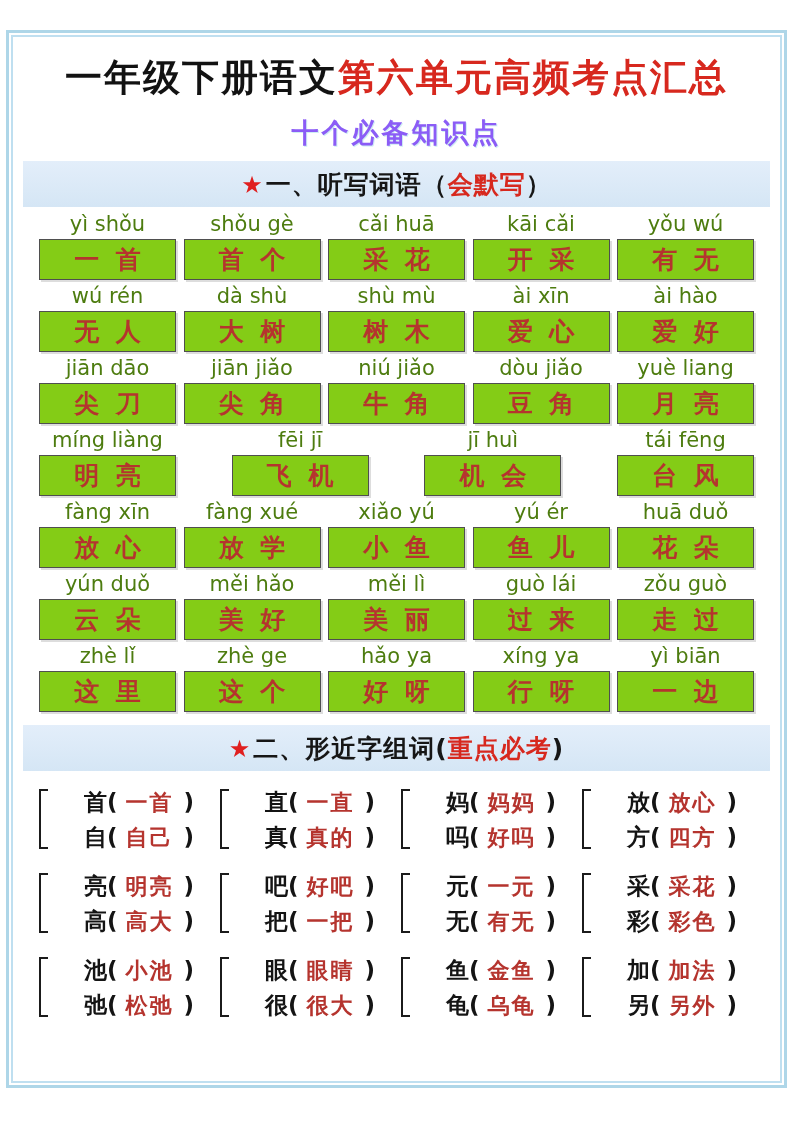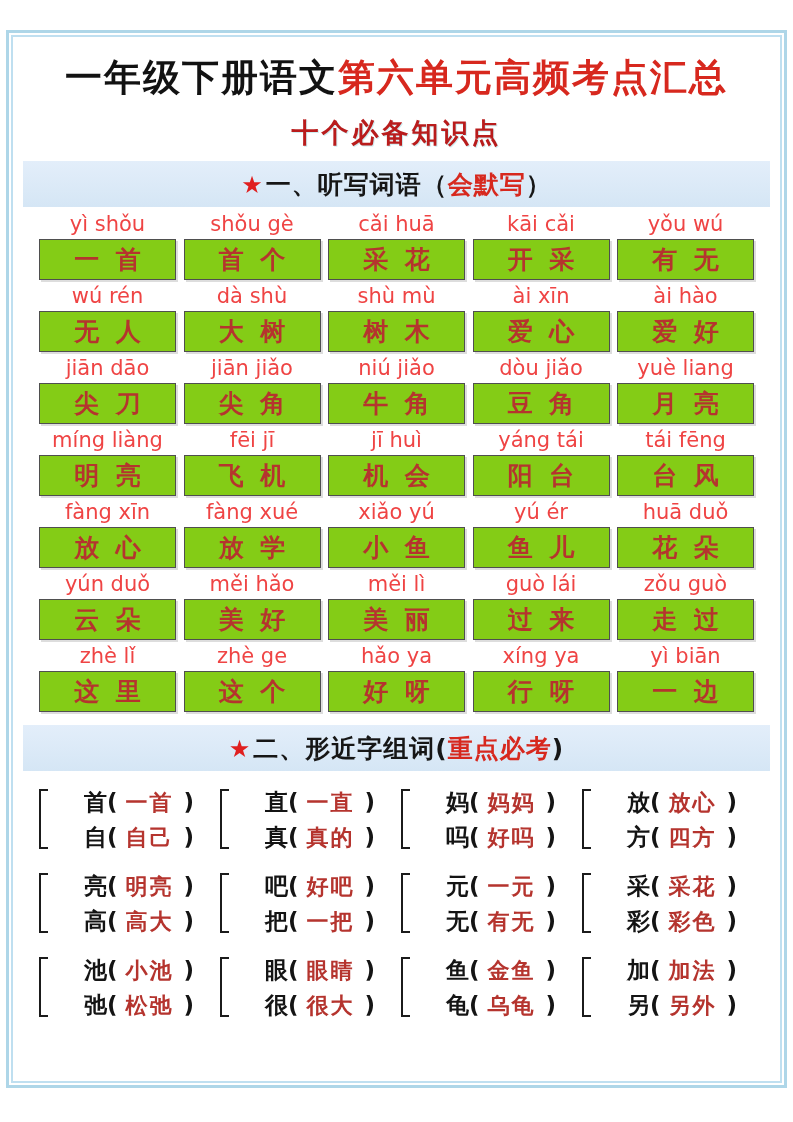--- a/index.html
+++ b/index.html
@@ -23,21 +23,21 @@
   }
   
   .title {
     text-align:center; font-size:37px; font-weight:bold;
     letter-spacing:2px; margin-top:8px; white-space:nowrap;
   }
   .title .t-black { color:#121212; }
   .title .t-red { color:#d7281e; }
   .subtitle {
     text-align:center; font-size:27px; font-weight:bold;
-    color:#b91c1c; margin-top:12px; letter-spacing:3px;
+    color:#8b5cf6; margin-top:12px; letter-spacing:3px;
     text-shadow:1px 1px 0 #cfeef2;
   }
   
   .section-band {
     margin:10px -16px 0 -16px;
     background:linear-gradient(#e3eefa,#d5e6f5);
     padding:7px 10px 6px 10px;
     font-size:25px; font-weight:bold; color:#161616;
     letter-spacing:1px;
     text-align:center;
@@ -45,21 +45,21 @@
   .section-band .star { color:#e01f1f; margin-right:2px; font-size:24px; }
   .section-band .hl { color:#d7281e; }
   
   .dict-grid { margin-top:4px; }
   .dict-row {
     display:flex; justify-content:space-between;
     margin-bottom:3px;
   }
   .dict-cell { width:137px; text-align:center; }
   .pinyin {
-    font-size:21px; color:#ef4444; line-height:26px; height:26px;
+    font-size:21px; color:#4d7c0f; line-height:26px; height:26px;
     white-space:nowrap;
   }
   .word-box {
     margin-top:2px; height:41px;
     border:1px solid #4f4f4f;
     box-shadow:2px 2px 0 rgba(120,120,120,0.25);
     background:#84cc16;
     display:flex; align-items:center; justify-content:center;
   }
   .word {
@@ -219,26 +219,20 @@
               <span class="word">飞 机</span>
             </div>
           </div>
           <div class="dict-cell">
             <div class="pinyin">jī huì</div>
             <div class="word-box">
               <span class="word">机 会</span>
             </div>
           </div>
           <div class="dict-cell">
-            <div class="pinyin">yáng tái</div>
-            <div class="word-box">
-              <span class="word">阳 台</span>
-            </div>
-          </div>
-          <div class="dict-cell">
             <div class="pinyin">tái fēng</div>
             <div class="word-box">
               <span class="word">台 风</span>
             </div>
           </div>
         </div>
         <div class="dict-row">
           <div class="dict-cell">
             <div class="pinyin">fàng xīn</div>
             <div class="word-box">

